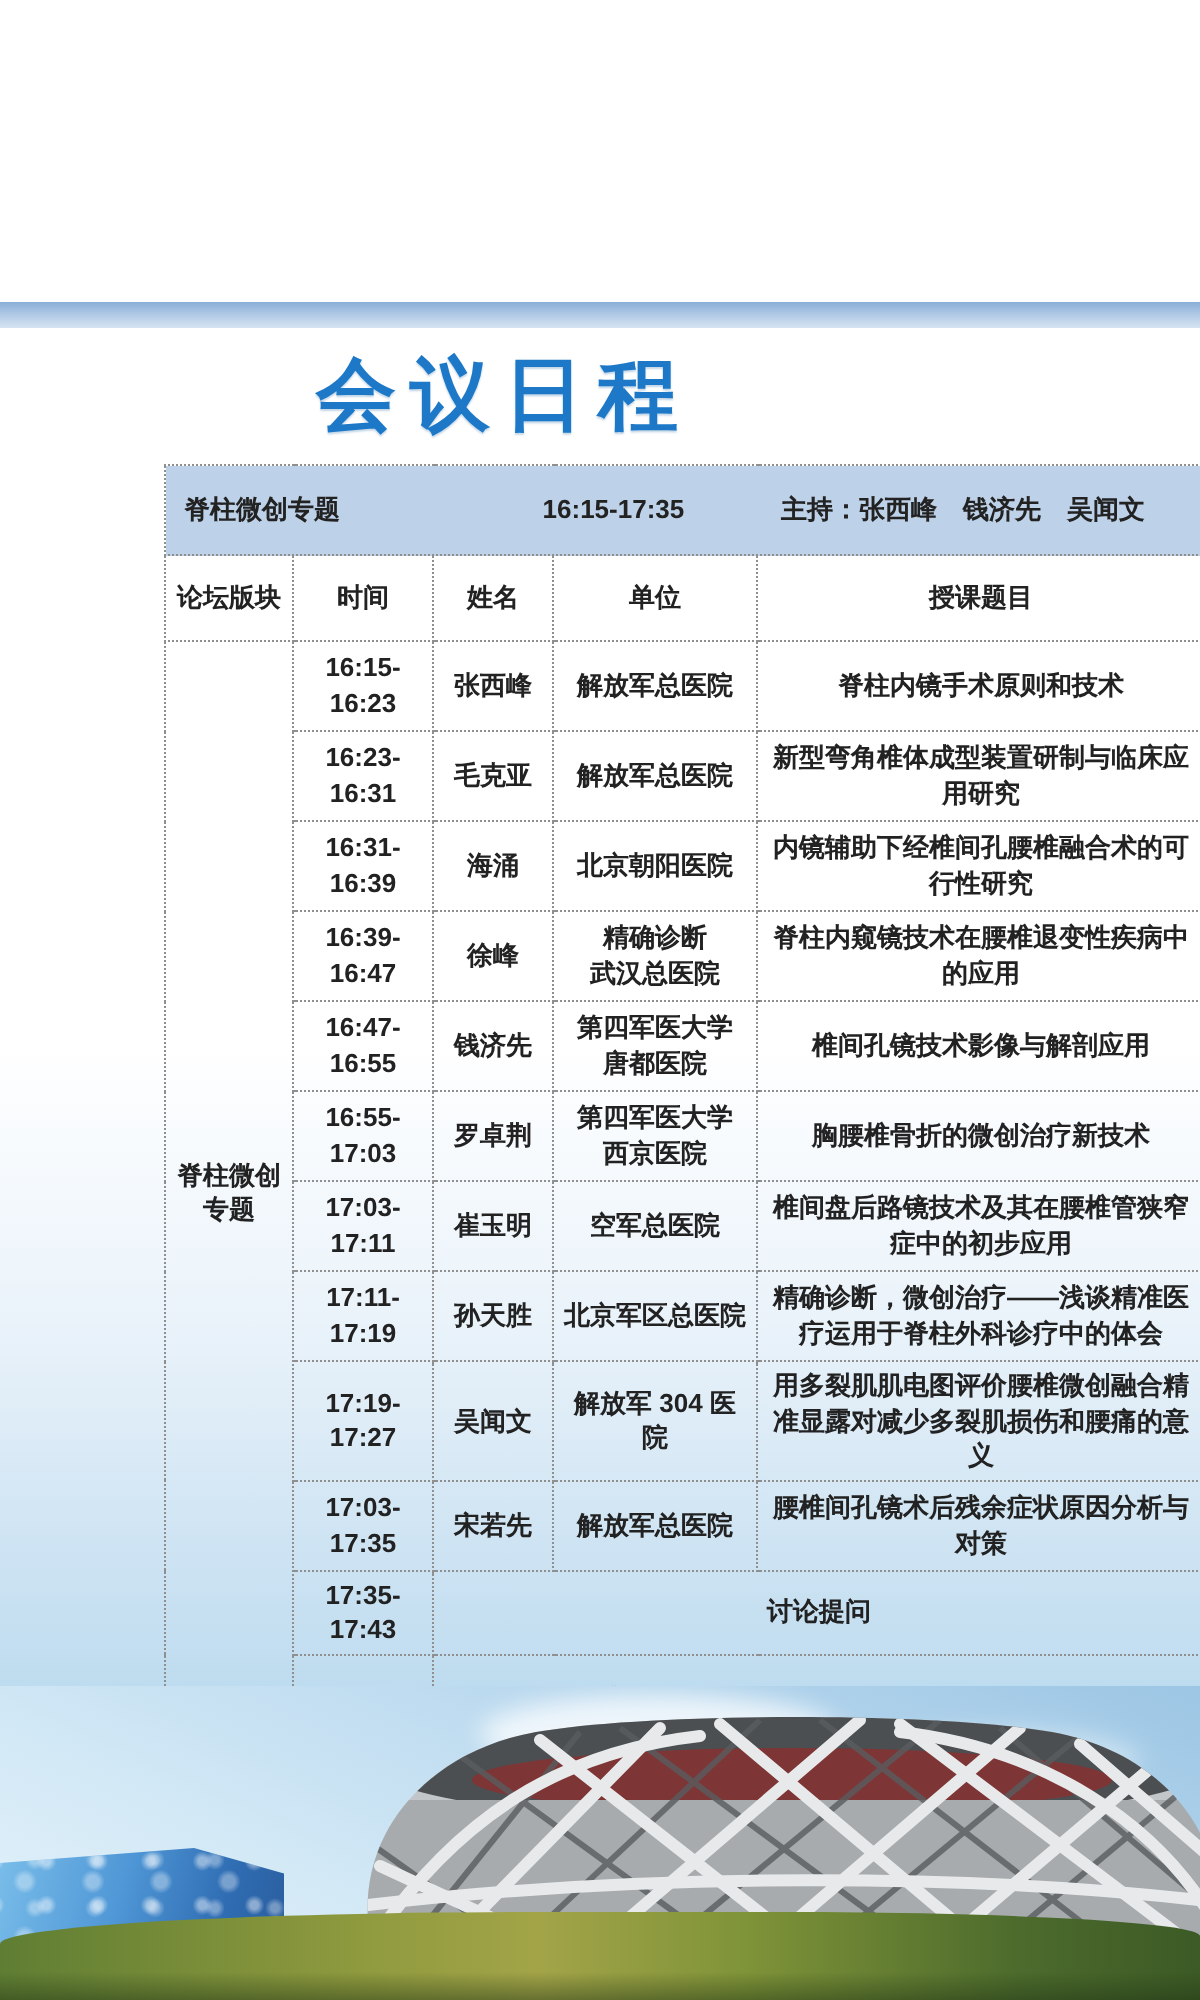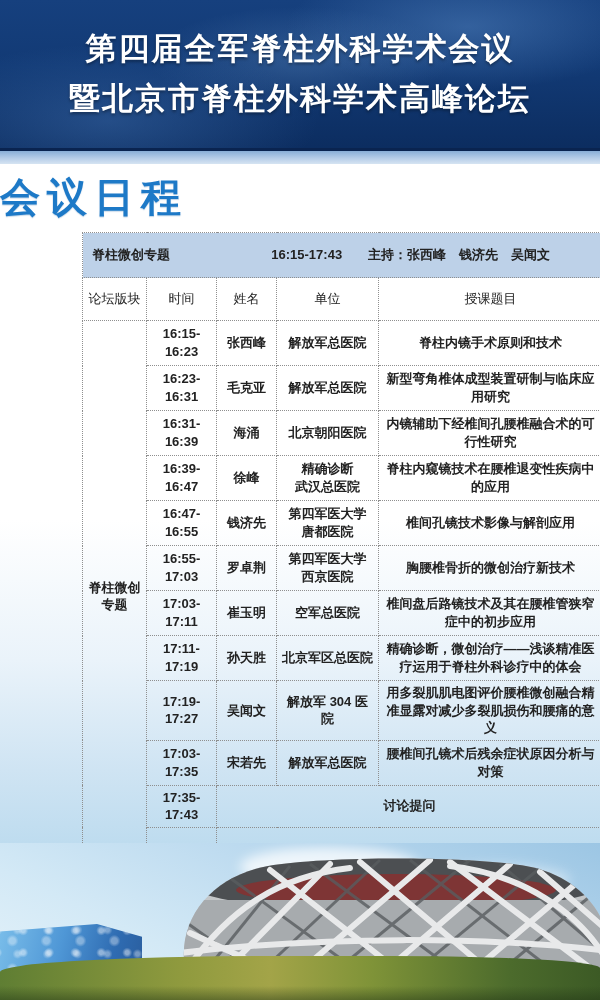--- a/index.html
+++ b/index.html
@@ -22,40 +22,40 @@
   .banner-line{
     color:#ffffff;font-size:31px;font-weight:800;letter-spacing:2px;
     text-shadow:0 2px 3px rgba(0,0,0,.35);white-space:nowrap;
   }
   .banner-strip{
     position:absolute;top:151px;left:0;width:600px;height:13px;
     background:linear-gradient(180deg,#89aed7 0%,#b6cde8 55%,#d6e4f2 100%);
   }
   
   .page-title{
-    position:absolute;top:170px;left:0;width:504px;
+    position:absolute;top:170px;left:0;width:504px;text-align:center;
     font-size:40px;font-weight:800;letter-spacing:7px;color:#1d79c7;
     text-shadow:0 1px 1px rgba(20,90,160,.25);
   }
   
   .schedule{
     position:absolute;top:232px;left:38px;width:520px;
     border-collapse:collapse;table-layout:fixed;
     font-size:13px;font-weight:700;color:#222;margin-left:44px;
   }
   .schedule td,.schedule th{
     border:1px dotted #8f8f8f;vertical-align:middle;text-align:center;
     padding:3px 5px;line-height:1.35;
   }
   .band-cell{background:#bdd1e8;height:38px;padding:3px 8px;}
   .band{display:flex;align-items:center;width:100%;}
   .band .s-name{flex:1.25;text-align:left;padding-left:4px;white-space:nowrap;}
   .band .s-time{flex:1;text-align:center;white-space:nowrap;}
-  .band .s-host{flex:1.85;text-align:left;padding-right:2px;white-space:nowrap;}
-  .head-row th{height:36px;background:transparent;font-weight:400;}
+  .band .s-host{flex:1.85;text-align:center;padding-right:2px;white-space:nowrap;}
+  .head-row th{height:36px;background:transparent;font-weight:700;}
   .schedule tbody tr.data td{height:38px;}
   .section-cell{width:63px;}
   .u span{display:block;}
   .qa-row td{height:22px;}
   .disc-row td{height:38px;}
   
   .photo{position:absolute;top:843px;left:0;width:600px;height:157px;overflow:hidden;}
   .sky{
     position:absolute;inset:0;
     background:linear-gradient(205deg,#9cc6e4 0%,#b9d8ee 35%,#d3e9f6 70%,#e6f3fa 100%);
@@ -88,42 +88,38 @@
     background:repeating-linear-gradient(90deg,#c03a2e 0 16px,#e2b23c 16px 22px,#7fa03a 22px 30px,#c03a2e 30px 44px);
     opacity:.9;
   }
   .nest{position:absolute;right:-22px;bottom:14px;width:452px;height:138px;}
 </style>
 </head>
 <body>
 
 <div class="page">
 
-  <div class="banner">
-    <div class="banner-line">第四届全军脊柱外科学术会议</div>
-    <div class="banner-line">暨北京市脊柱外科学术高峰论坛</div>
-  </div>
   <div class="banner-strip"></div>
 
   <div class="page-title">会议日程</div>
 
   <table class="schedule">
     <colgroup>
       <col style="width:64px">
         <col style="width:70px">
         <col style="width:60px">
         <col style="width:102px">
         <col style="width:224px">
     </colgroup>
     <tbody>
       <tr>
         <td colspan="5" class="band-cell">
           <div class="band">
             <span class="s-name">脊柱微创专题</span>
-            <span class="s-time">16:15-17:43</span>
+            <span class="s-time">16:15-17:35</span>
             <span class="s-host"><span>主持：</span><span>张西峰　钱济先　吴闻文</span></span>
           </div>
         </td>
       </tr>
       <tr class="head-row">
         <th>论坛版块</th>
         <th>时间</th>
         <th>姓名</th>
         <th>单位</th>
         <th>授课题目</th>

